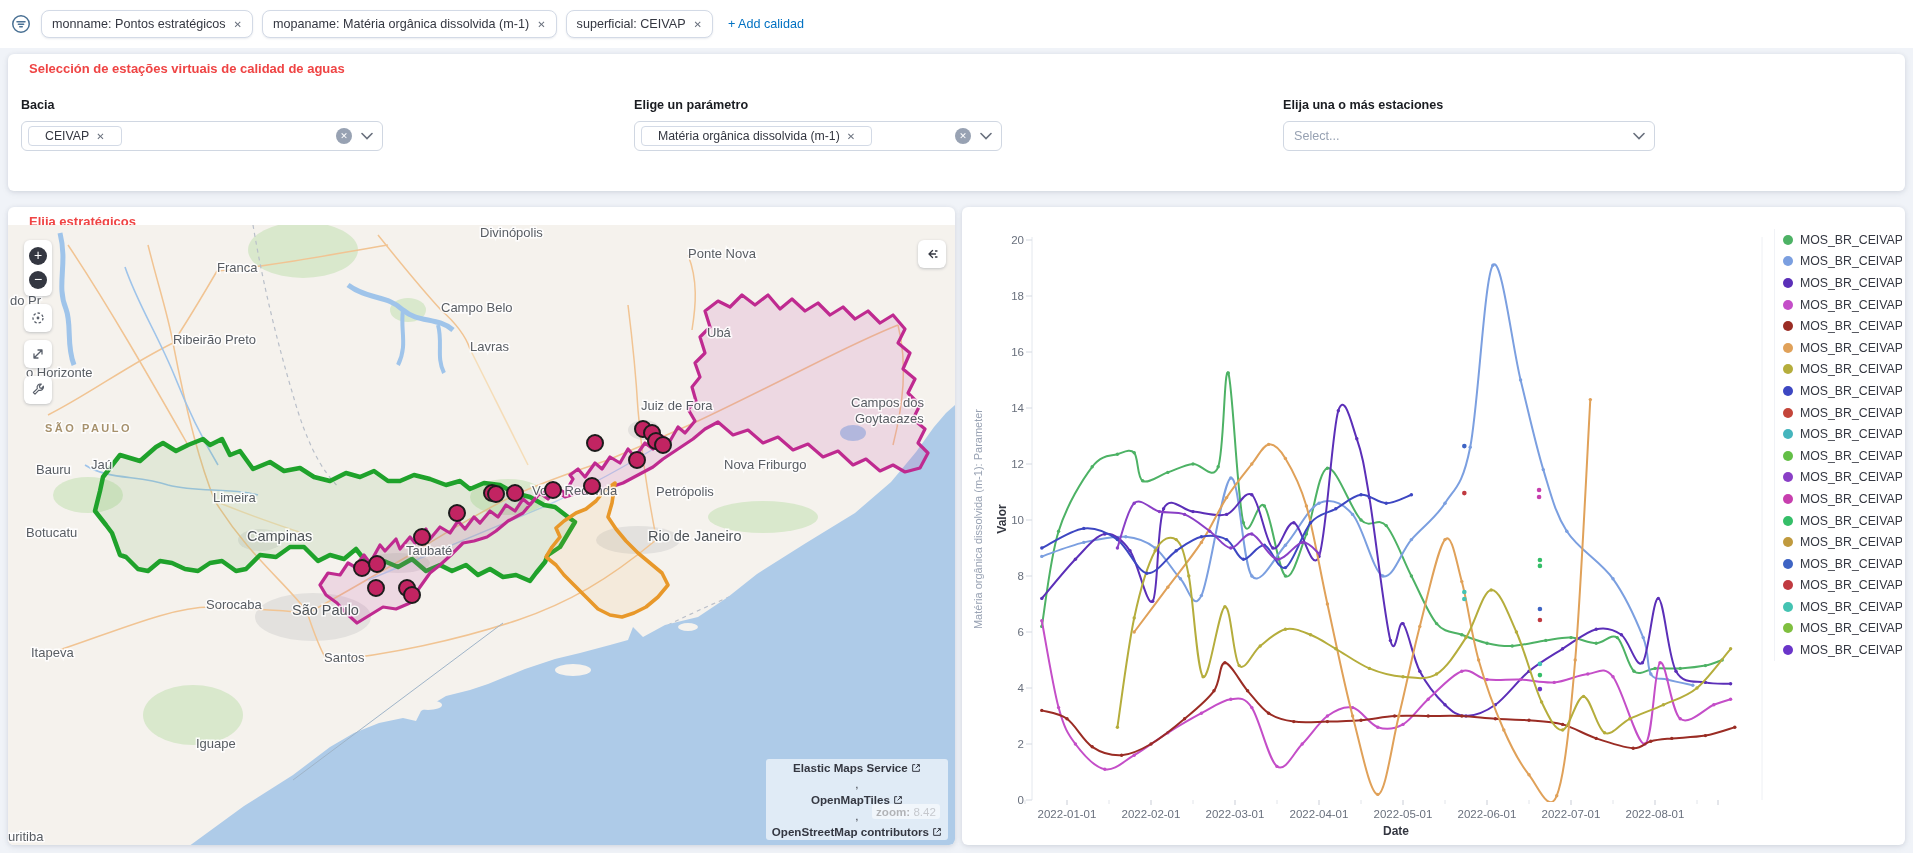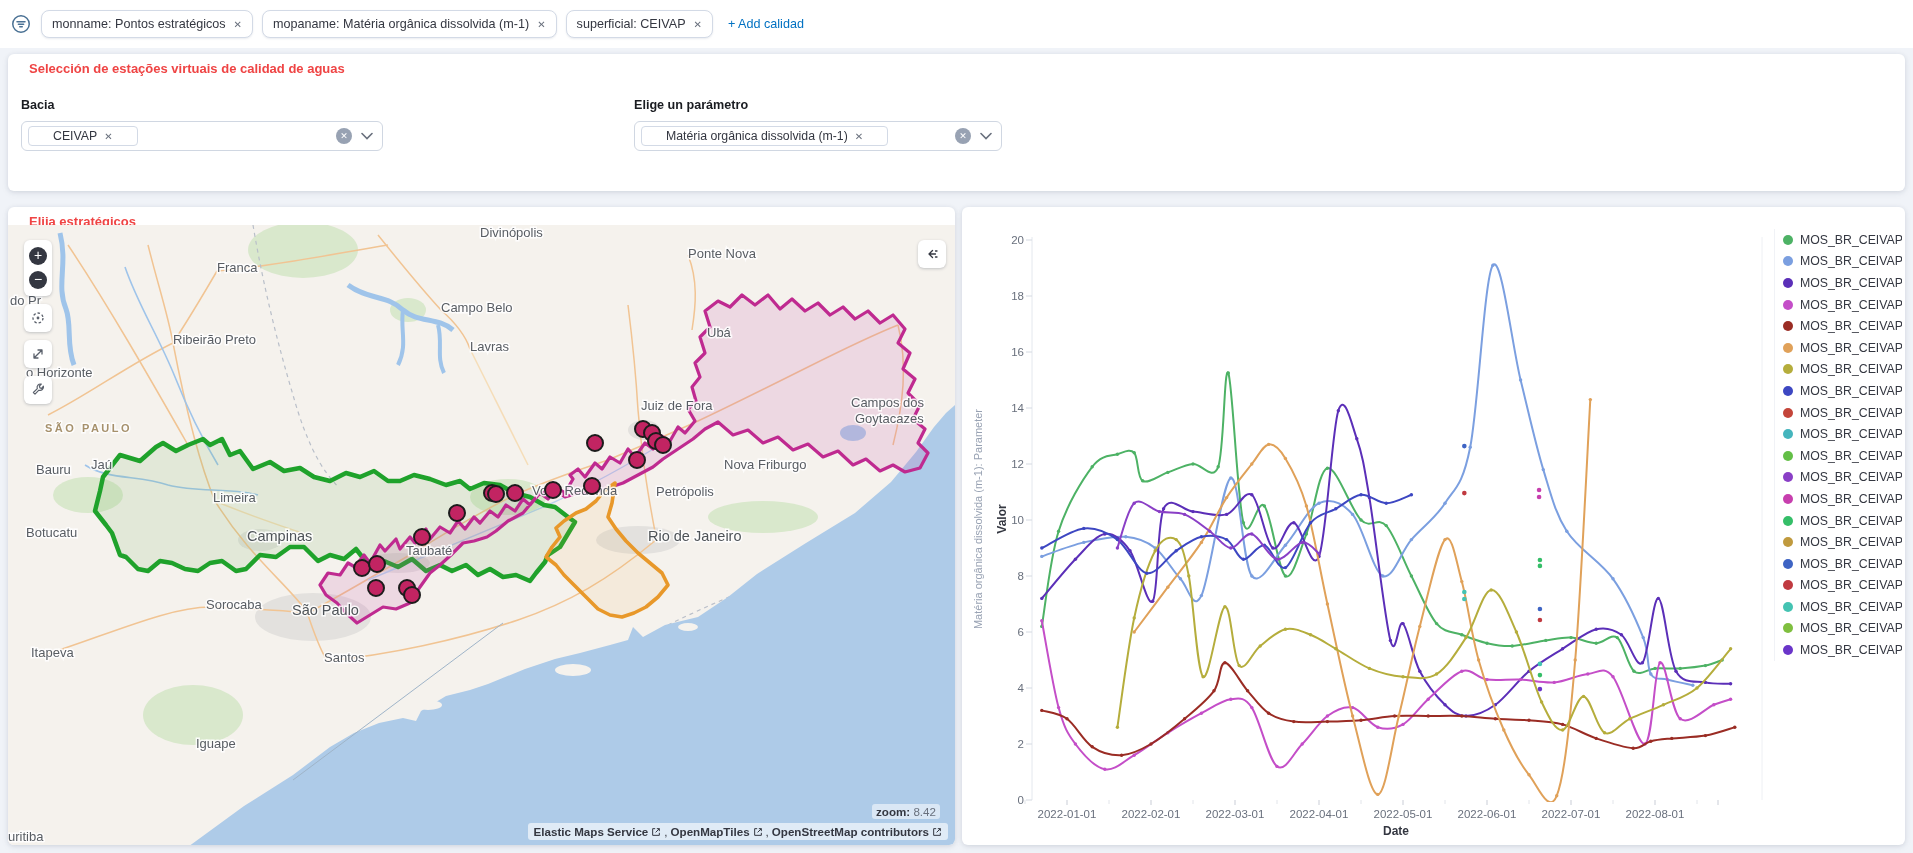--- a/index.html
+++ b/index.html
@@ -16,38 +16,38 @@
 
   
   .panel { position:absolute; background:#fff; border-radius:6px; box-shadow:0 1px 4px rgba(50,60,90,.12), 0 2px 8px rgba(50,60,90,.06); }
   .panel-title { font-size:13px; font-weight:700; color:#ef4444; padding:7px 21px 4px; white-space:nowrap; }
 
   
   .select-panel { left:8px; top:54px; width:1897px; height:137px; }
   .form-group { position:absolute; top:32px;margin-top:12px; }
   .form-group label { display:block; font-size:12.6px; font-weight:700; color:#1a1c21; margin-bottom:9px; }
   .combo { position:relative; height:30px; background:#fff; border:1px solid #d0d7e2; border-radius:6px; box-shadow:inset 0 0 0 0 transparent; display:flex; align-items:center; padding:0 56px 0 6px; cursor:pointer; }
-  .combo-pill { display:inline-flex; align-items:center; gap:7px; border:1px solid #d3dae6; border-radius:4px; background:#fff; padding:2px 24px; font-size:12.3px; color:#343741; white-space:nowrap; }
+  .combo-pill { display:inline-flex; align-items:center; gap:7px; border:1px solid #d3dae6; border-radius:4px; background:#fff; padding:2px 16px; font-size:12.3px; color:#343741; white-space:nowrap; }
   .combo-pill .pill-close { color:#69707d; font-size:10px; }
   .combo-controls { position:absolute; right:9px; top:0; height:100%; display:flex; align-items:center; gap:9px; }
   .clear-btn { width:16px; height:16px; border-radius:50%; background:#98a2b3; color:#fff; font-size:9px; line-height:16px; text-align:center; cursor:pointer; }
   .placeholder { color:#98a2b3; font-size:12.6px; padding-left:4px; }
 
   
   .map-panel { left:8px; top:207px; width:947px; height:638px; }
   .map-viewport { position:absolute; left:0; top:18px; width:947px; height:620px; overflow:hidden; border-radius:0 0 6px 6px; background:#f5f2ed; }
   .map-viewport svg { display:block; }
   .map-controls { position:absolute; left:16px; top:15px; width:28px; }
   .map-btn { width:28px; background:#fff; border:none; border-radius:6px; box-shadow:0 1px 3px rgba(40,50,70,.25); display:flex; flex-direction:column; align-items:center; padding:4px 0; margin-bottom:8px; cursor:pointer; }
   .circle-icon { width:18px; height:18px; border-radius:50%; background:#343741; color:#fff; font-size:14px; line-height:17px; text-align:center; margin:3px 0; }
   .map-btn.single { height:28px; justify-content:center; padding:0; }
   .legend-toggle { position:absolute; right:9px; top:15px; width:28px; height:28px; background:#fff; border:none; border-radius:6px; box-shadow:0 1px 3px rgba(40,50,70,.25); display:flex; align-items:center; justify-content:center; cursor:pointer; }
   .zoom-indicator { position:absolute; right:15px; bottom:26px; font-size:11.6px; color:#69707d; background:rgba(255,255,255,.55); padding:1px 4px; border-radius:3px; }
   .zoom-indicator b { color:#343741; }
-  .attribution { position:absolute; right:7px; bottom:5px; font-size:11.6px; color:#343741; background:rgba(255,255,255,.62); padding:2px 6px; border-radius:3px; display:flex; align-items:center; gap:3px; white-space:nowrap; }
+  .attribution { position:absolute; right:7px; bottom:5px; font-size:11.6px; color:#343741; background:rgba(255,255,255,.62); padding:2px 6px; border-radius:3px; display:flex; align-items:center; gap:3px; white-space:nowrap;flex-direction:column; }
   .attribution .attr-link { font-weight:600; cursor:pointer; display:inline-flex; align-items:center; gap:3px; }
   .attribution svg { flex:0 0 auto; }
 
   
   .mlabel { font-family:"Liberation Sans",sans-serif; font-size:13px; fill:#585d63; paint-order:stroke; stroke:rgba(255,255,255,.85); stroke-width:3px; }
   .mlabel.city-lg { font-size:14.5px; fill:#4e5358; }
   .mlabel.state { font-size:11px; font-weight:700; letter-spacing:2.5px; fill:#a6916c; }
   .mlabel.frag { font-size:13px; }
 
   
@@ -114,20 +114,31 @@
       </span>
       <span class="combo-controls">
         <span class="clear-btn">✕</span>
         <svg width="12" height="8" viewBox="0 0 12 8">
             <path d="M1 1.5l5 5 5-5" fill="none" stroke="#69707d" stroke-width="1.6" stroke-linecap="round"></path>
           </svg>
       </span>
     </div>
   </div>
 
+  <div class="form-group" style="left:1275px; width:372px;">
+    <label>Elija una o más estaciones</label>
+    <div class="combo">
+      <span class="placeholder">Select...</span>
+      <span class="combo-controls">
+        <svg width="12" height="8" viewBox="0 0 12 8">
+            <path d="M1 1.5l5 5 5-5" fill="none" stroke="#69707d" stroke-width="1.6" stroke-linecap="round"></path>
+          </svg>
+      </span>
+    </div>
+  </div>
 </section>
 
 <section class="panel map-panel">
   <div class="panel-title">Elija estratégicos</div>
   <div class="map-viewport">
     <svg id="map-svg" width="947" height="620" viewBox="0 0 947 620">
 
       <rect x="0" y="0" width="947" height="620" fill="#f5f2ed"></rect>
 
       <g fill="#d9e8cc">

